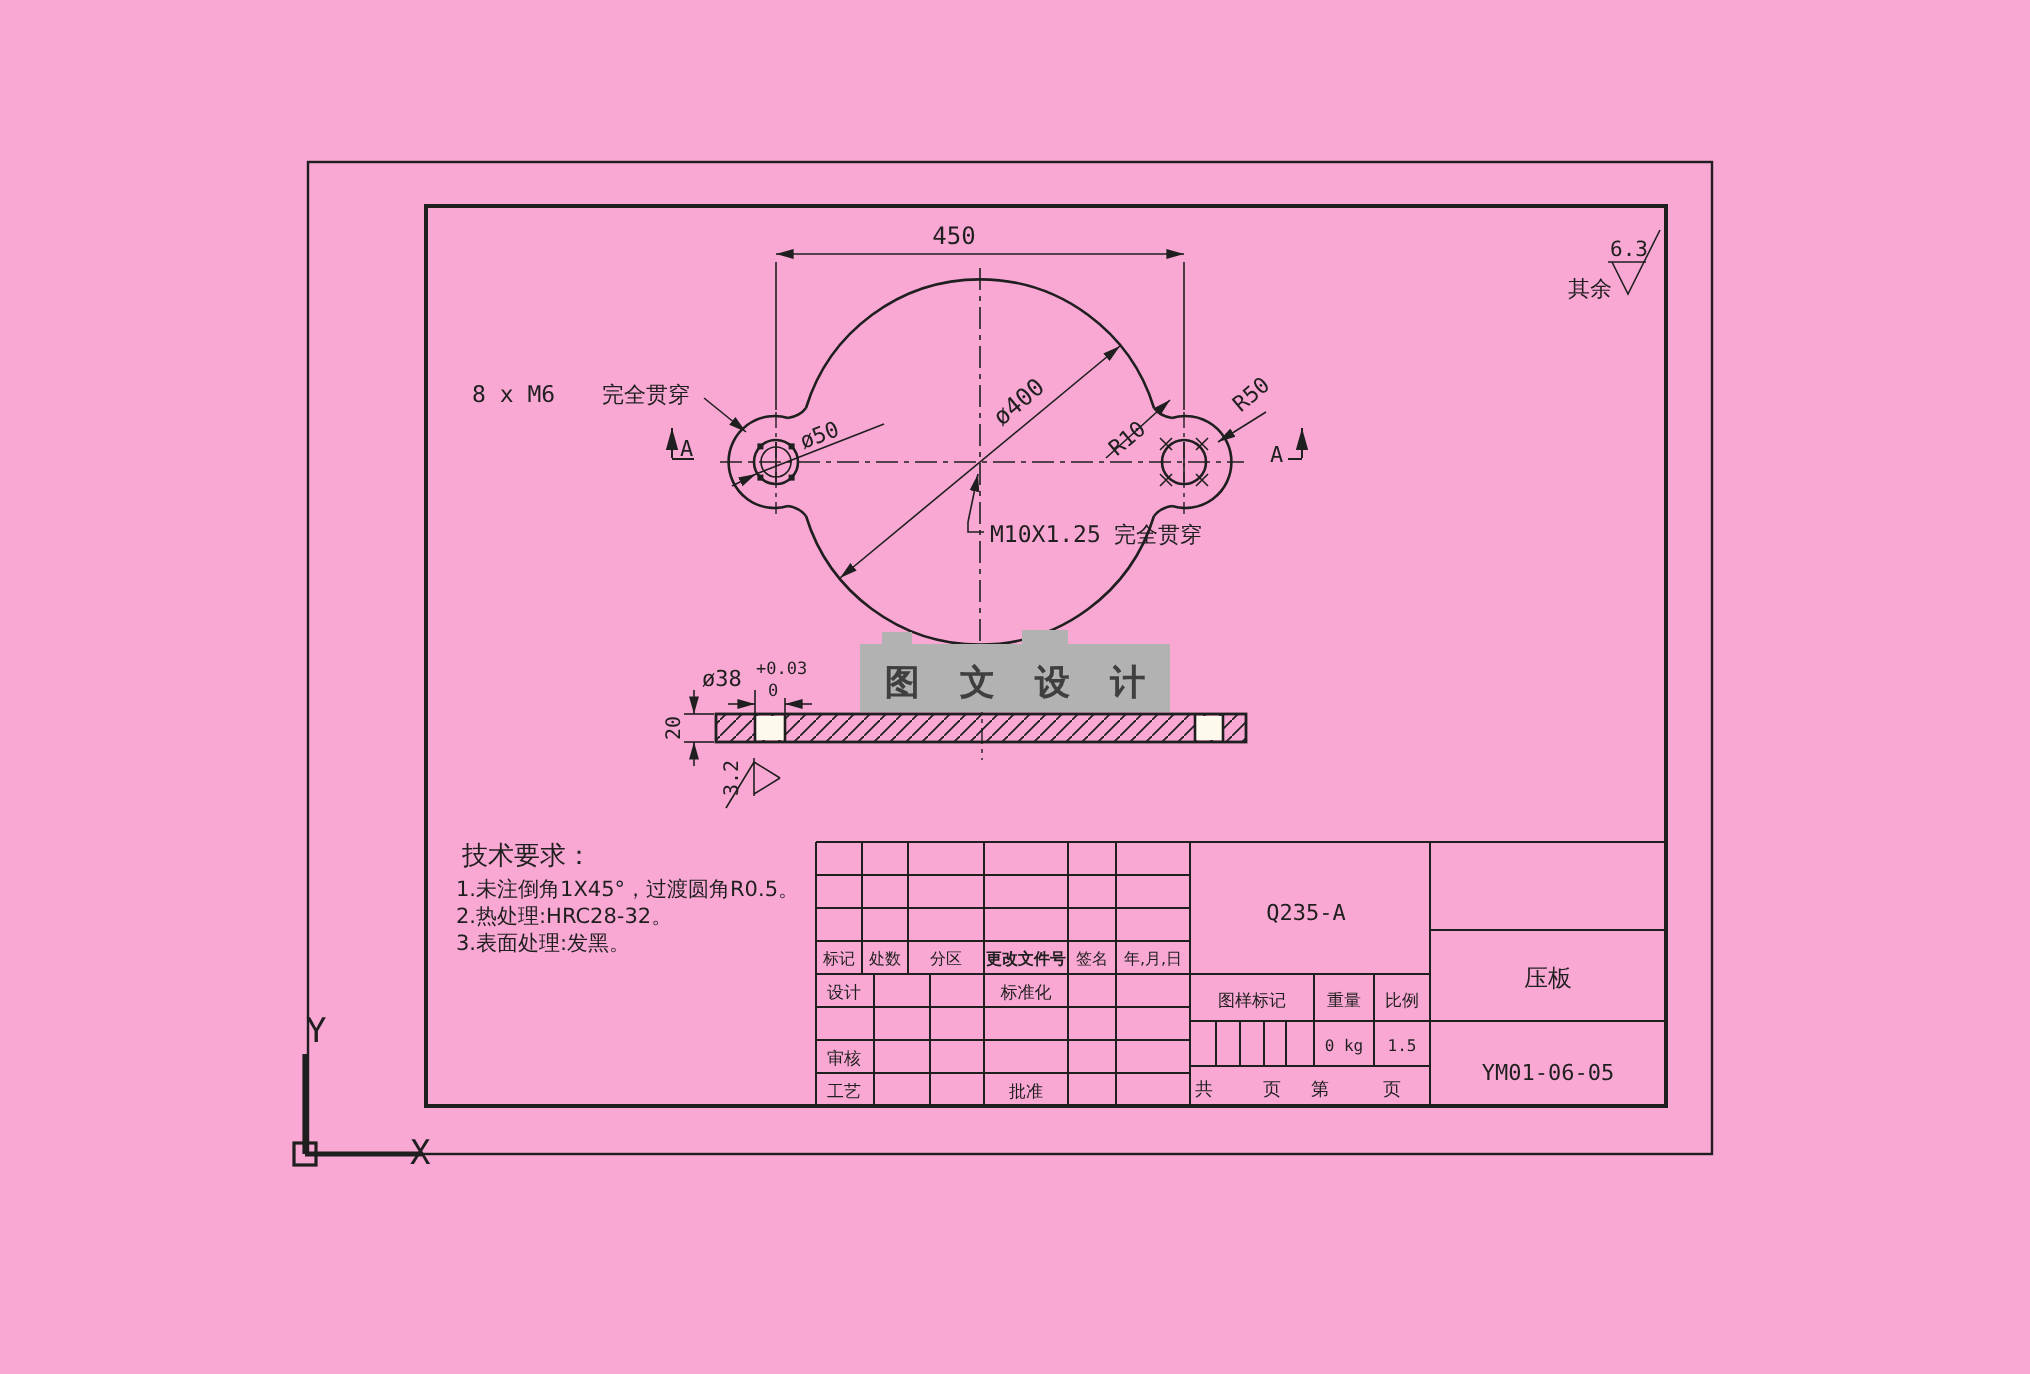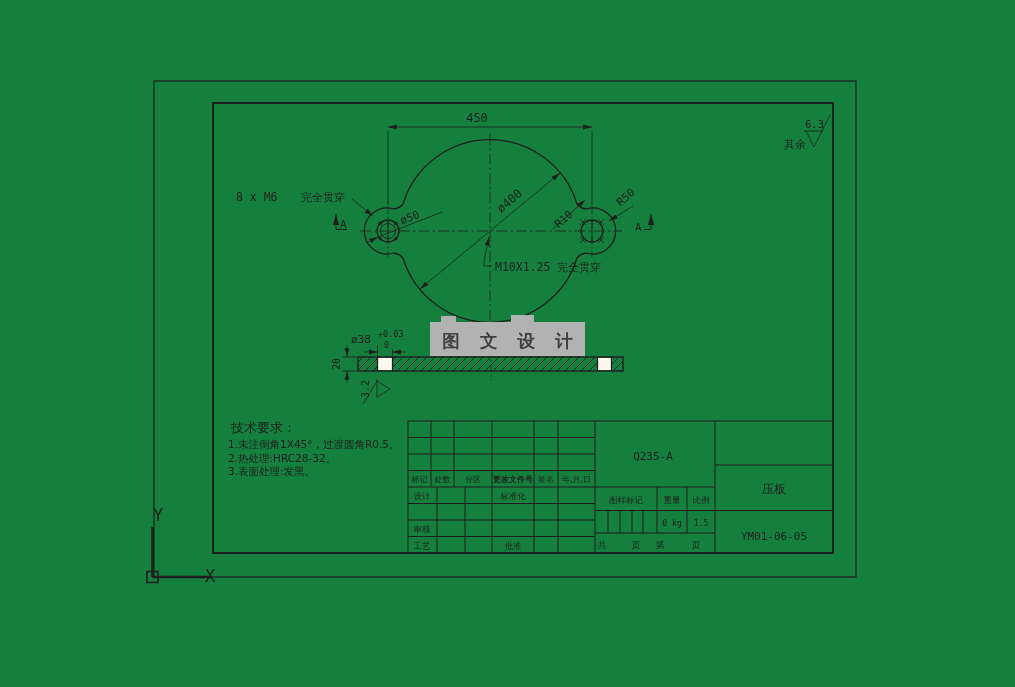--- a/index.html
+++ b/index.html
@@ -1,17 +1,17 @@
 <!DOCTYPE html>
 <html><head>
 <meta charset="utf-8">
 <style>
   html,body{margin:0;padding:0;}
   body{background:#fdf9ec;}
-  #stage{position:relative;width:1015px;height:687px;background:#15803d;overflow:hidden;}
+  #stage{position:relative;width:1015px;height:687px;background:#f9a8d4;overflow:hidden;}
   svg{position:absolute;left:0;top:0;}
   text{fill:#1f1f1f;}
   .num{font-family:"DejaVu Sans Mono","Liberation Mono",monospace;}
   .cjk{font-family:"DejaVu Sans","Liberation Sans",sans-serif;}
   .wm{font-family:"DejaVu Sans","Liberation Sans",sans-serif;fill:#3f3f3f;font-weight:600;letter-spacing:7px;}
   .ln{stroke:#1f1f1f;fill:none;}
   .thin{stroke-width:0.8;}
   .med{stroke-width:1.3;}
   .tbl{stroke-width:1;}
   .cl{stroke:#1f1f1f;stroke-width:0.8;fill:none;stroke-dasharray:11 3 2.5 3;}

